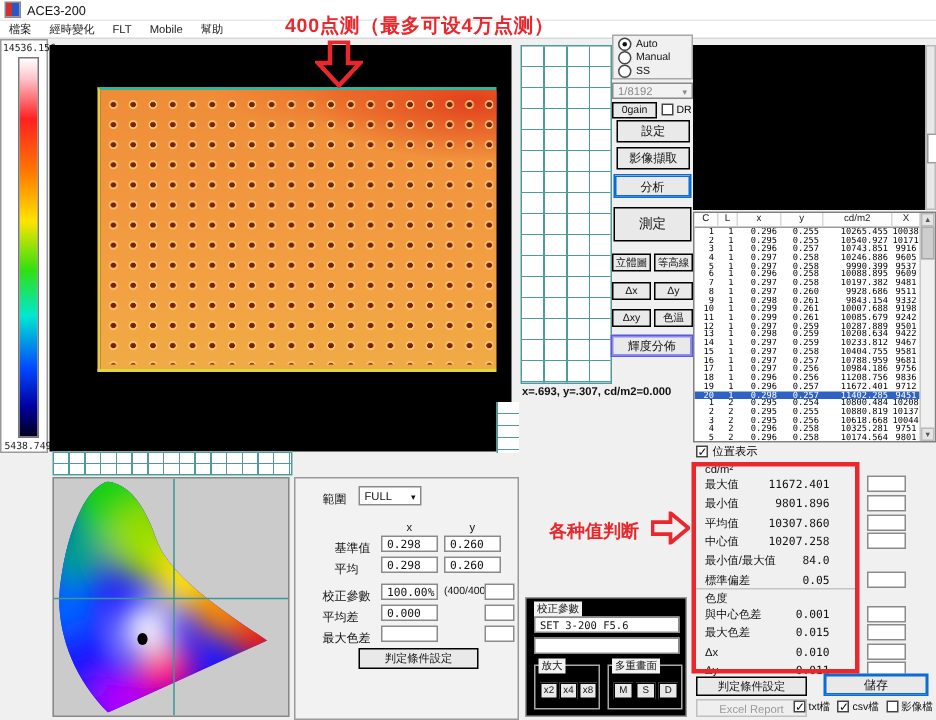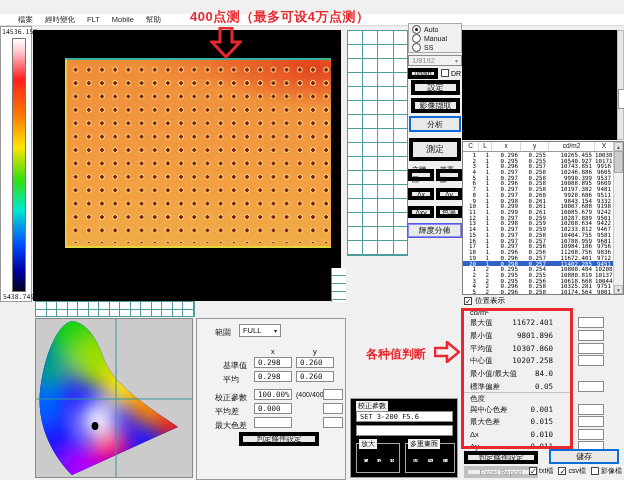--- a/index.html
+++ b/index.html
@@ -6,21 +6,21 @@
   body{font-family:"Liberation Sans",sans-serif;}
   #app{position:relative;width:624px;height:480px;background:#f0f0f0;overflow:hidden;}
   .abs{position:absolute;box-sizing:border-box;}
 
   
   #titlebar{left:0;top:0;width:624px;height:14px;background:#ffffff;display:flex;align-items:center;gap:4px;padding-left:3px;border-bottom:1px solid #e8e8e8;}
   #titleicon{width:9px;height:9px;background:
      linear-gradient(90deg,#d03030 0 4px,#2858c8 4px 100%);
      border:1px solid #888;}
   #titletext{font-size:8.5px;color:#111;}
-  #menubar{left:0;top:14px;width:624px;height:12px;background:#ffffff;display:flex;align-items:center;gap:12px;padding-left:18px;border-bottom:1px solid #d9d9d9;}
+  #menubar{left:0;top:14px;width:624px;height:12px;background:#ffffff;display:flex;align-items:center;gap:12px;padding-left:6px;border-bottom:1px solid #d9d9d9;}
   .menu-item{font-size:7.5px;color:#222;}
 
   
   #scalepanel{left:0;top:26px;width:32px;height:276px;background:#ffffff;border:1px solid #9a9a9a;}
   .scale-num{position:absolute;font-size:6.5px;color:#222;font-family:"DejaVu Sans Mono",monospace;}
   #scalebar{position:absolute;left:11px;top:11px;width:12px;height:252px;border:1px solid #777;
     background:linear-gradient(to bottom,#ffffff 0%,#ffc8d0 5%,#ff2020 16%,#ff7800 30%,#ffe400 43%,#30e010 56%,#00e8d0 68%,#0048ff 82%,#0000a0 92%,#000020 100%);}
 
   
   #heatpanel{left:33px;top:30px;width:308px;height:271px;background:#000;}
@@ -42,21 +42,21 @@
       repeating-linear-gradient(to bottom,rgba(0,0,0,0) 0 13px,#4d9b9b 13px 14px),
       repeating-linear-gradient(to bottom,rgba(0,0,0,0) 0 55px,#2a5d85 55px 56px);}
   #gridfrag{left:331px;top:268px;width:15px;height:34px;background-color:#fff;
     background-image:repeating-linear-gradient(to bottom,rgba(0,0,0,0) 0 7px,#4d9b9b 7px 8px);border-left:1px solid #4d9b9b;}
   #gridstrip{left:35px;top:301px;width:160px;height:16px;background-color:#fff;border:1px solid #4d9b9b;
     background-image:
       repeating-linear-gradient(to right,rgba(0,0,0,0) 0 9.5px,#4d9b9b 9.5px 10.5px),
       repeating-linear-gradient(to bottom,rgba(0,0,0,0) 0 6.5px,#4d9b9b 6.5px 7.5px);}
 
   
-  .btn{position:absolute;box-sizing:border-box;background:#e9e9e9;border:4px solid #000000;color:#111;
+  .btn{position:absolute;box-sizing:border-box;background:#e9e9e9;border:1px solid #000000;color:#111;
     font-size:8px;display:flex;align-items:center;justify-content:center;cursor:default;}
   .btn.focus{border:1px solid #0a6cd6;box-shadow:inset 0 0 0 1px #0a6cd6;}
   .btn.focus2{border:1px solid #5a5ae0;box-shadow:inset 0 0 0 1px #8a8af0;}
   .btn.disabled{color:#9a9a9a;border-color:#c0c0c0;background:#efefef;}
   .field{position:absolute;box-sizing:border-box;background:#fff;border:1px solid #8a8a8a;color:#111;
     font-size:7.5px;display:flex;align-items:center;padding:0 3px;font-family:"DejaVu Sans Mono",monospace;}
   .field.gray{background:#f2f2f2;color:#8a8a8a;font-family:"Liberation Sans",sans-serif;}
   .lbl{position:absolute;font-size:8px;color:#111;white-space:nowrap;}
   .radio{width:7px;height:7px;border:1px solid #444;border-radius:50%;background:#fff;position:relative;flex:0 0 auto;}
   .radio.sel::after{content:"";position:absolute;left:1.5px;top:1.5px;width:3px;height:3px;border-radius:50%;background:#111;}
@@ -109,40 +109,45 @@
 
   
   #ctrlgroup{left:408px;top:23px;width:54px;height:30px;background:#f0f0f0;border:1px solid #a8a8a8;padding:1px 3px;display:flex;flex-direction:column;justify-content:space-around;}
   .fileopt{display:flex;align-items:center;gap:2px;font-size:7px;color:#111;}
 </style>
 </head>
 <body>
 
 <div id="app">
 
+  <div class="abs" id="titlebar">
+    <div id="titleicon"></div>
+    <div id="titletext">ACE3-200</div>
+  </div>
 
   <div class="abs" id="menubar">
       <span class="menu-item">檔案</span>
       <span class="menu-item">經時變化</span>
       <span class="menu-item">FLT</span>
       <span class="menu-item">Mobile</span>
       <span class="menu-item">幫助</span>
     </div>
 
   <div class="abs" id="scalepanel">
     <div class="scale-num" style="left:1px;top:1px;">14536.156</div>
     <div id="scalebar"></div>
     <div class="scale-num" style="left:2px;top:266px;">5438.749</div>
   </div>
 
   <div class="abs" id="heatpanel">
     <div id="heatmap">
       <div id="heatdots"></div>
     </div>
   </div>
+  <div class="abs" id="heatstatus">x=.693, y=.307, cd/m2=0.000</div>
 
   <div class="abs" id="gridpanel"></div>
   <div class="abs" id="gridfrag"></div>
   <div class="abs" id="gridstrip"></div>
 
   <div class="abs" id="ctrlgroup">
     <div class="rrow">
       <span class="radio sel"></span>
       <span>Auto</span>
     </div>

